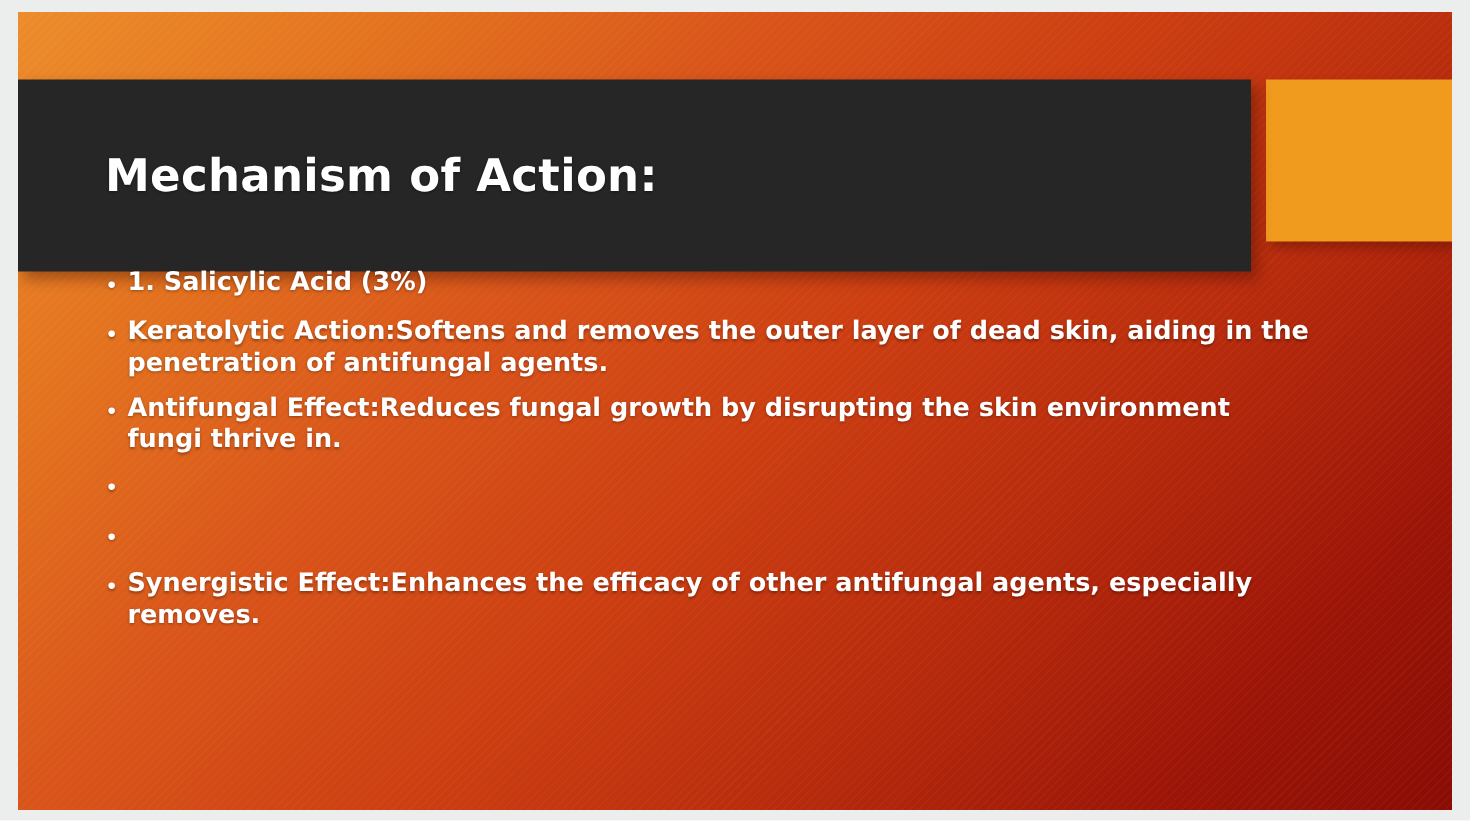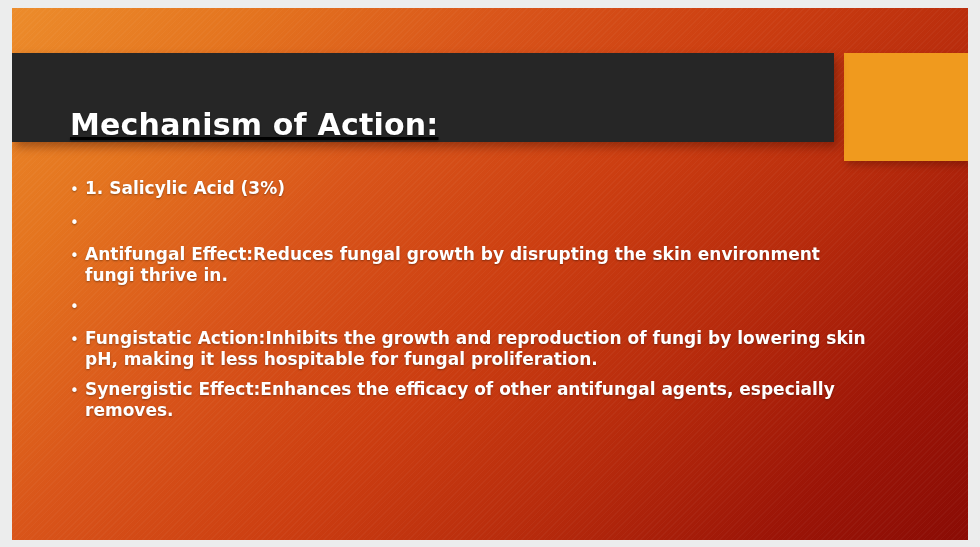--- a/index.html
+++ b/index.html
@@ -67,27 +67,26 @@
     z-index: 2;
     box-shadow: 3px 4px 7px rgba(60,10,0,0.33);
   }
 
   
   .title-bar {
     position: absolute;
     left: 0px;
     top: 45px;
     width: 822px;
-    height: 89px;
+    height: 128px;
     background: #262626;
     z-index: 3;
     box-shadow: 4px 5px 9px rgba(50,8,0,0.38);
     display: flex;
-    align-items: flex-end;
-    text-decoration: underline;
+    align-items: center;
   }
 
   .title-text {
     color: #ffffff;
     font-size: 30px;
     font-weight: bold;
     letter-spacing: 0.2px;
     padding-left: 58px;
     text-shadow: 0 1px 2px rgba(0,0,0,0.45);
     white-space: nowrap;
@@ -142,34 +141,34 @@
 
     <div class="body">
 
       <div class="bullet-row">
         <span class="bullet-mark">•</span>
         <span class="bullet-text">1. Salicylic Acid (3%)</span>
       </div>
 
       <div class="bullet-row">
         <span class="bullet-mark">•</span>
+        <span class="bullet-text">Keratolytic Action:Softens and removes the outer layer of dead skin, aiding in the penetration of antifungal agents.</span>
       </div>
 
       <div class="bullet-row">
         <span class="bullet-mark">•</span>
         <span class="bullet-text">Antifungal Effect:Reduces fungal growth by disrupting the skin environment fungi thrive in.</span>
       </div>
 
       <div class="bullet-row">
         <span class="bullet-mark">•</span>
       </div>
 
       <div class="bullet-row">
         <span class="bullet-mark">•</span>
-        <span class="bullet-text">Fungistatic Action:Inhibits the growth and reproduction of fungi by lowering skin pH, making it less hospitable for fungal proliferation.</span>
       </div>
 
       <div class="bullet-row">
         <span class="bullet-mark">•</span>
         <span class="bullet-text">Synergistic Effect:Enhances the efficacy of other antifungal agents, especially removes.</span>
       </div>
 
     </div>
   </div>
 </div>

